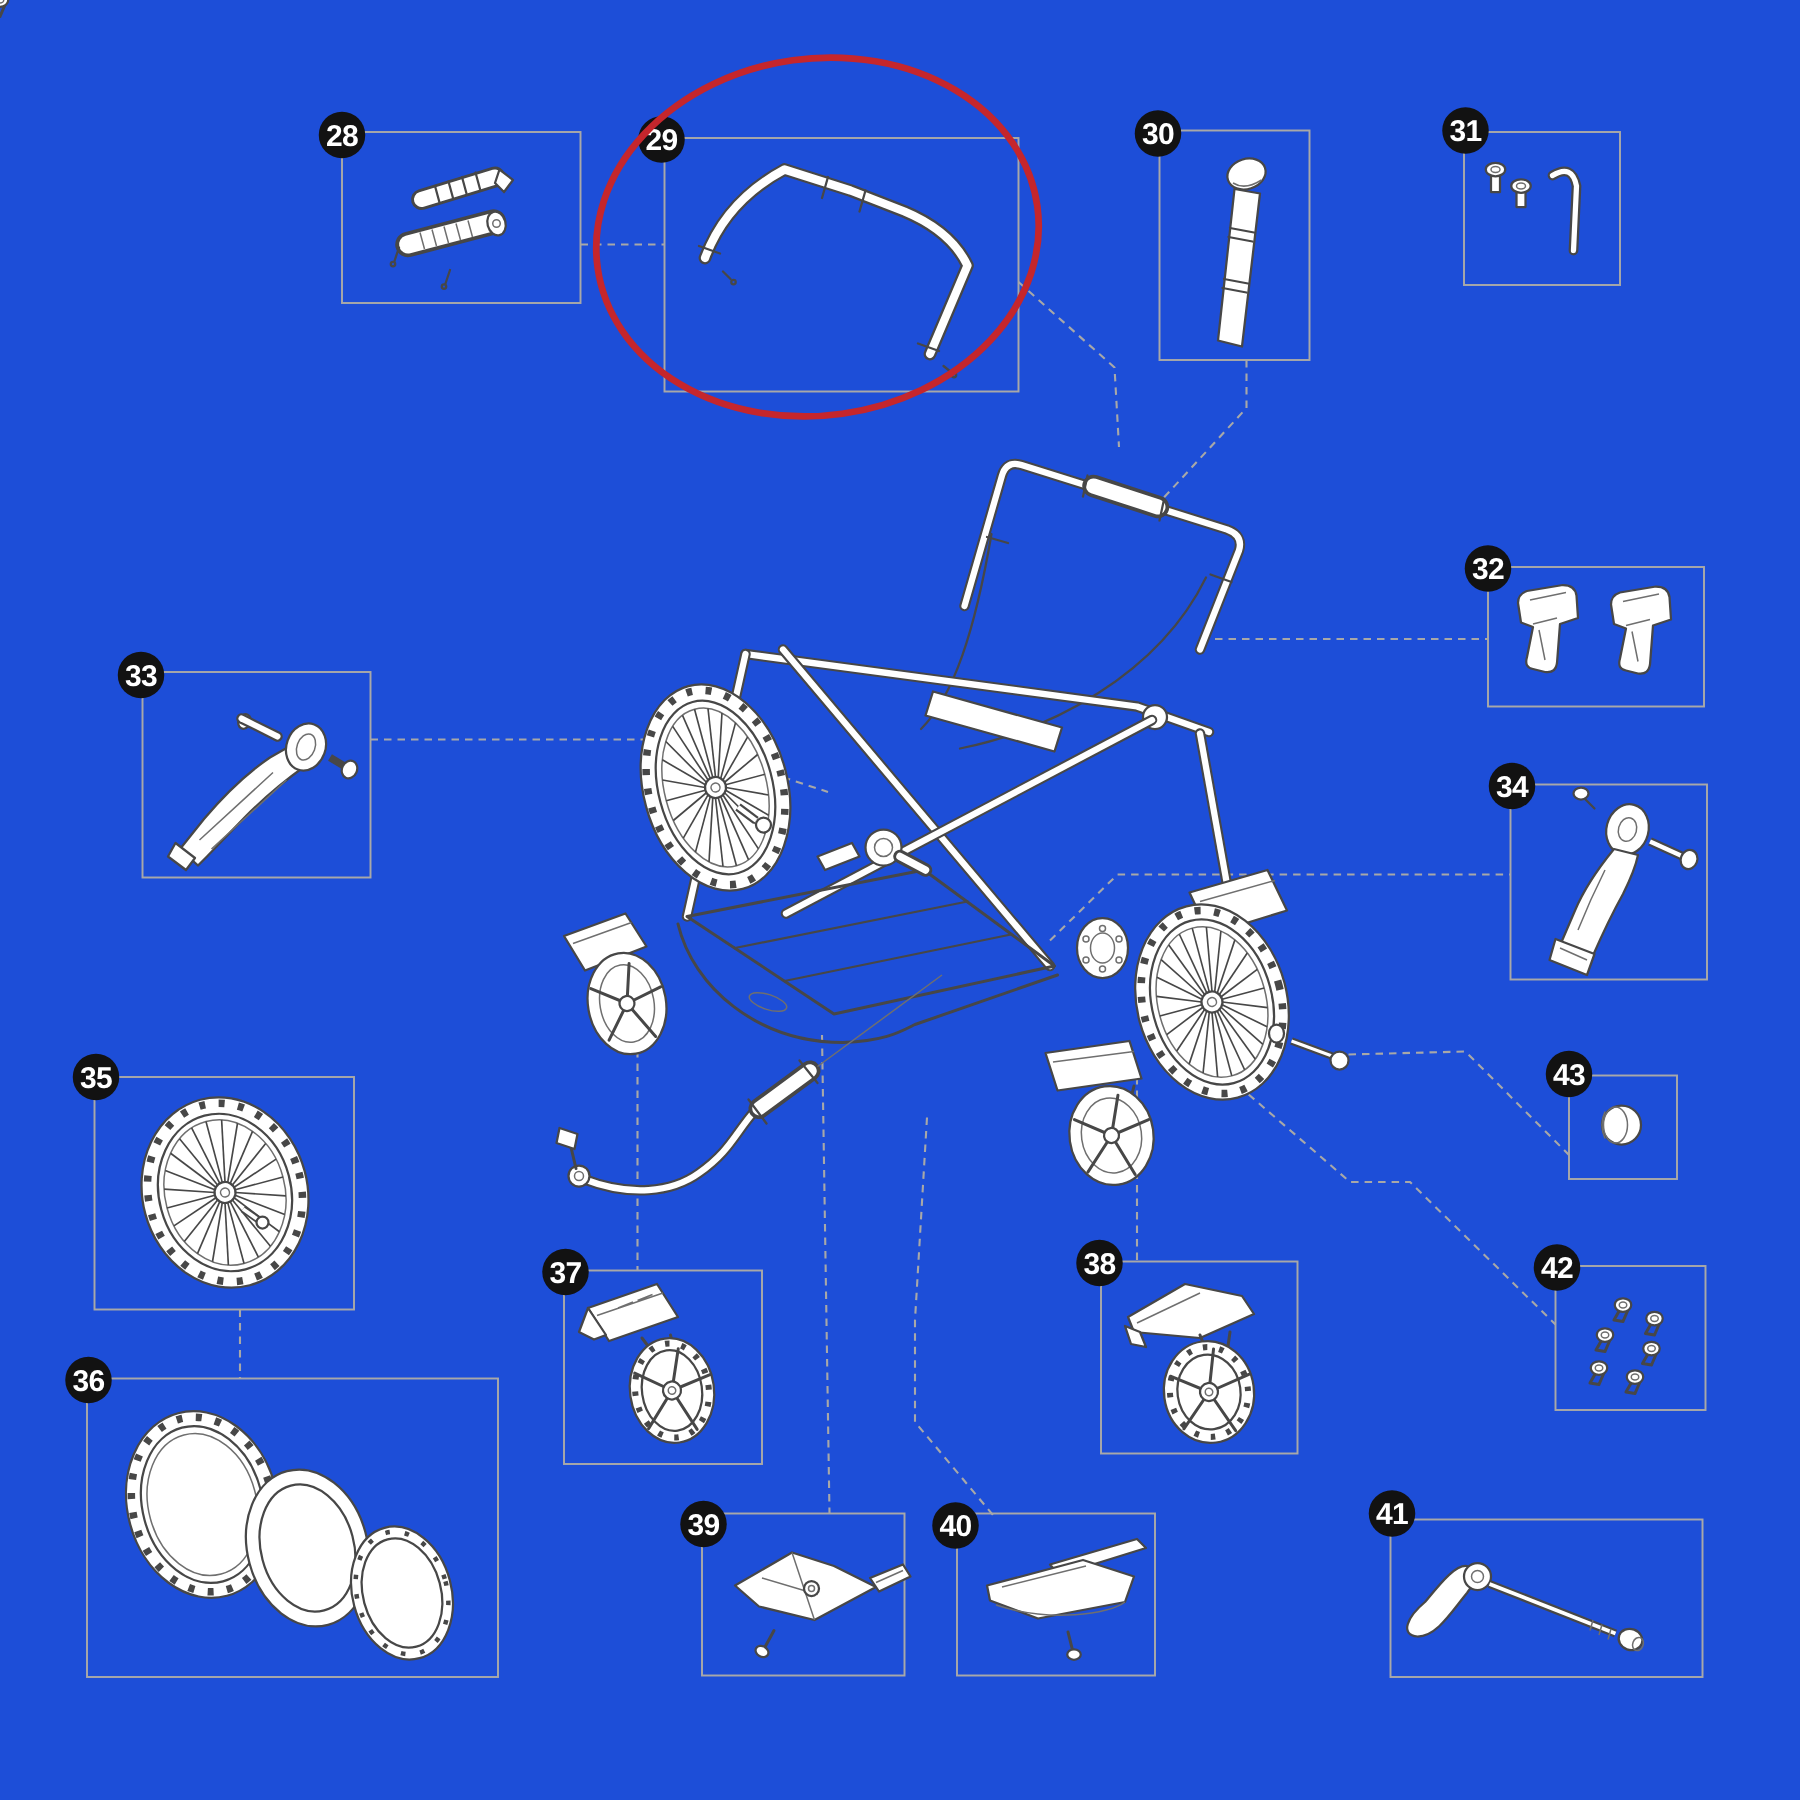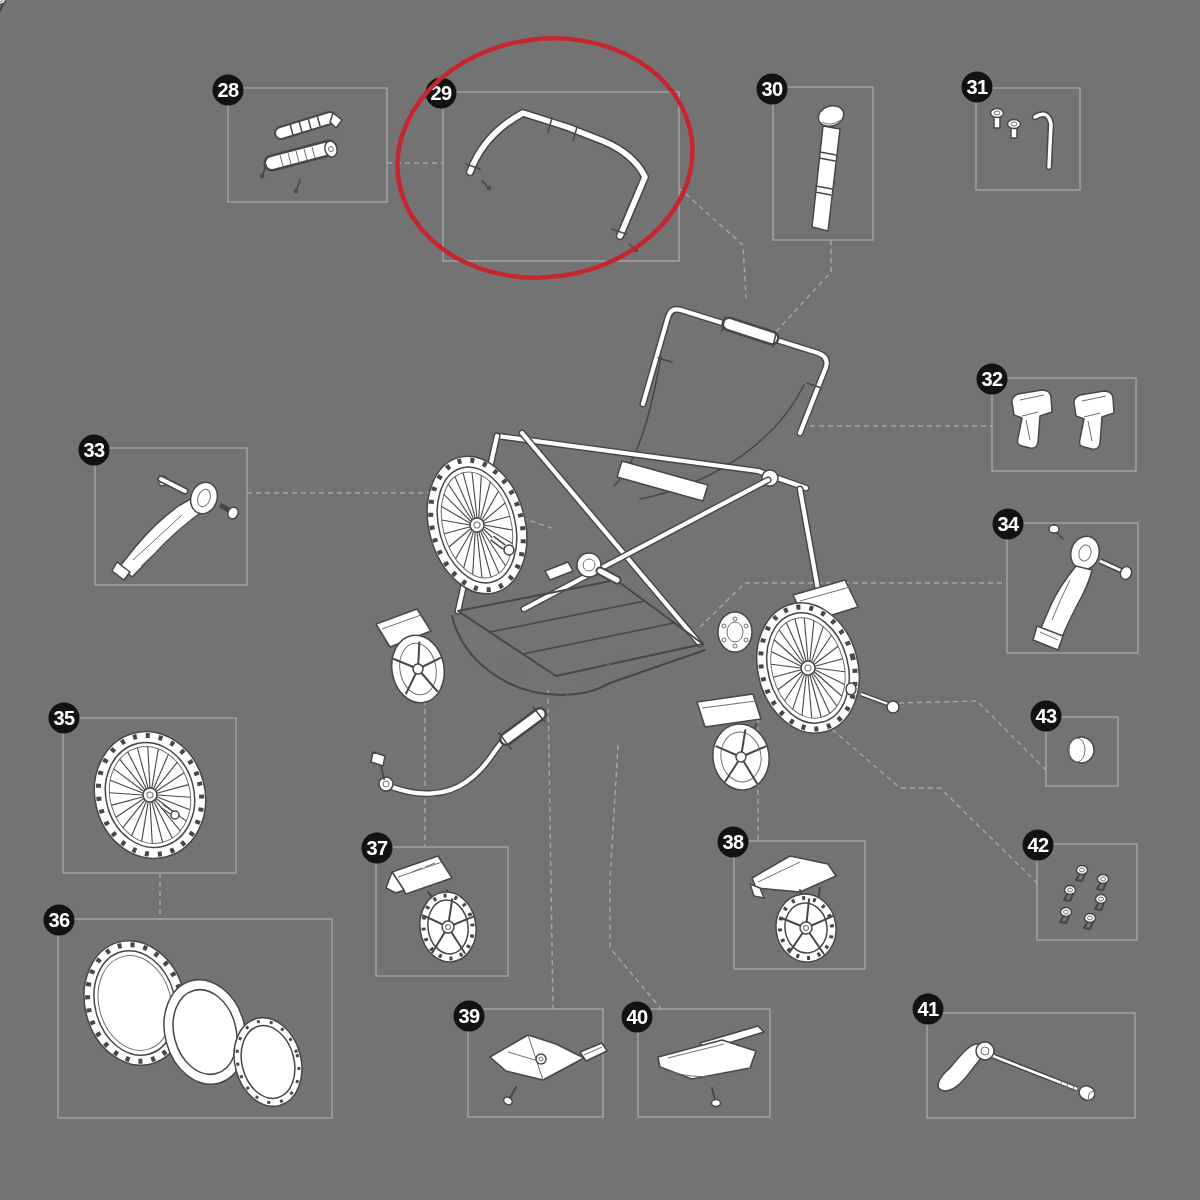--- a/index.html
+++ b/index.html
@@ -1,16 +1,16 @@
 <!DOCTYPE html>
 <html><head>
 <meta charset="utf-8">
 <style>
   html,body{margin:0;padding:0;background:#ffffff;}
-  .stage{width:1200px;height:1200px;position:relative;background:#737373;font-family:"Liberation Sans",sans-serif;}
+  .stage{width:1200px;height:1200px;position:relative;background:#1d4ed8;font-family:"Liberation Sans",sans-serif;}
   svg{display:block}
   .leader{fill:none;stroke:#a8a8a8;stroke-width:1.4;stroke-dasharray:5 4;}
   .part-box{fill:none;stroke:#a8a8a8;stroke-width:1.3;}
   .badge{fill:#121212;}
   .badge-num{fill:#ffffff;font:700 20px "Liberation Sans",sans-serif;text-anchor:middle;letter-spacing:-0.5px;}
   .tube-o{fill:none;stroke:#474747;stroke-width:7;stroke-linecap:round;stroke-linejoin:round;}
   .tube-i{fill:none;stroke:#ffffff;stroke-width:4.2;stroke-linecap:round;stroke-linejoin:round;}
   .tube-o8{fill:none;stroke:#474747;stroke-width:8.5;stroke-linecap:round;stroke-linejoin:round;}
   .tube-i8{fill:none;stroke:#ffffff;stroke-width:5.5;stroke-linecap:round;stroke-linejoin:round;}
   .ln{fill:none;stroke:#474747;stroke-width:1.5;stroke-linecap:round;stroke-linejoin:round;}

